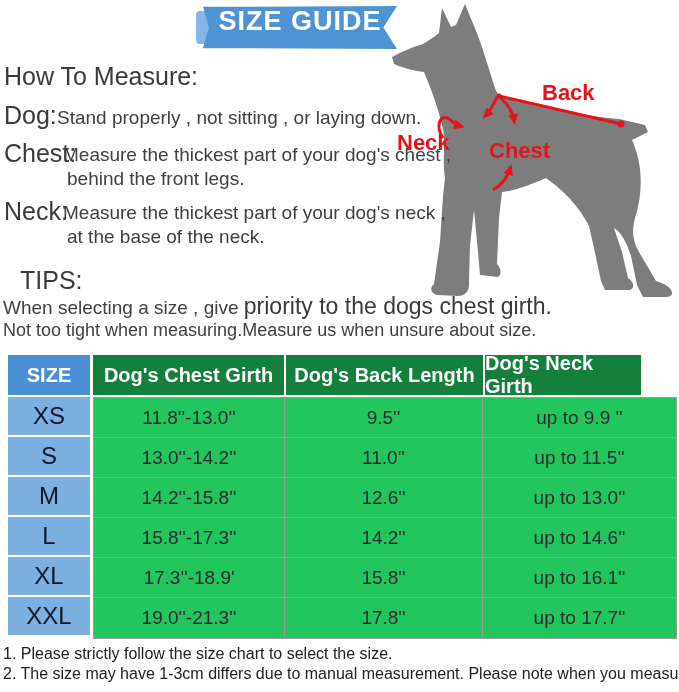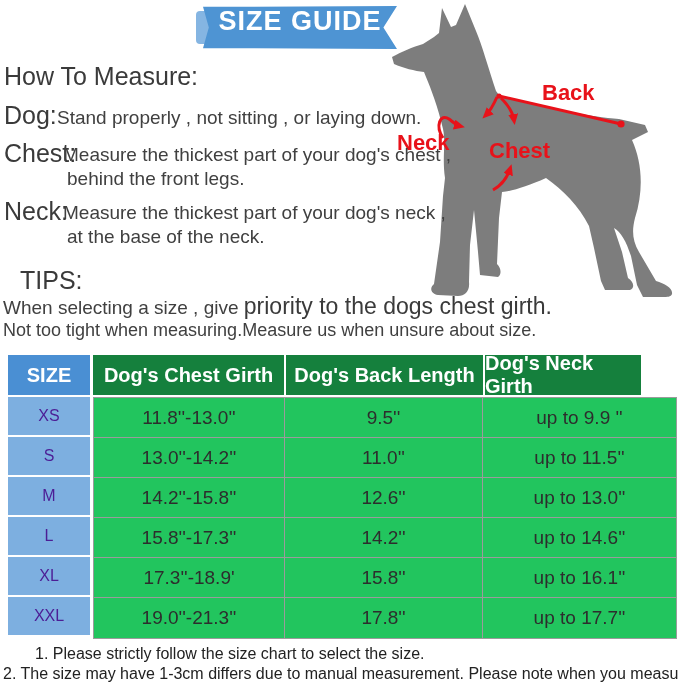--- a/index.html
+++ b/index.html
@@ -25,21 +25,21 @@
   .note{font-size:16px;color:#222;}
 
   
   .dog-svg{position:absolute;left:385px;top:0;width:294px;height:310px;}
 
   
   .size-table{position:absolute;left:8px;top:355px;display:flex;gap:3px;}
   .col-size{display:flex;flex-direction:column;width:82px;}
   .size-header{height:40px;background:#4a8fd3;color:#fff;font-size:20px;font-weight:600;
                display:flex;align-items:center;justify-content:center;}
-  .size-block{height:38px;margin-top:2px;background:#7dafe0;color:#4c1d95;font-size:16px;
+  .size-block{height:38px;margin-top:2px;background:#7dafe0;color:#0f172a;font-size:24px;
               display:flex;align-items:center;justify-content:center;}
   .col-data{display:flex;flex-direction:column;}
   .data-header{display:flex;gap:2px;height:40px;margin-bottom:2px;}
   .dh{background:#15803d;color:#fff;font-size:20px;font-weight:600;
       display:flex;align-items:center;justify-content:center;}
   .dh.c1{width:191px;}.dh.c2{width:197px;}.dh.c3{width:156px;}
   .data-body{display:grid;grid-template-columns:191px 198px 193px;
              border:1px solid #9b9b9b;box-sizing:border-box;width:584px;}
   .cell{height:40px;box-sizing:border-box;border-right:1px solid #9b9b9b;
         border-bottom:1px solid #9b9b9b;display:flex;align-items:center;justify-content:center;
@@ -151,16 +151,16 @@
         <div class="cell">17.3''-18.9'</div>
         <div class="cell">15.8''</div>
         <div class="cell">up to 16.1''</div>
         <div class="cell">19.0''-21.3''</div>
         <div class="cell">17.8''</div>
         <div class="cell">up to 17.7''</div>
       </div>
     </div>
   </div>
 
-  <div class="abs note" style="left:3px;top:645px;margin-left:32px;">1. Please strictly follow the size chart to select the size.</div>
+  <div class="abs note" style="left:3px;top:645px;">1. Please strictly follow the size chart to select the size.</div>
   <div class="abs note" style="left:3px;top:665px;">2. The size may have 1-3cm differs due to manual measurement. Please note when you measure.</div>
 
 </div>
 
 </body></html>

